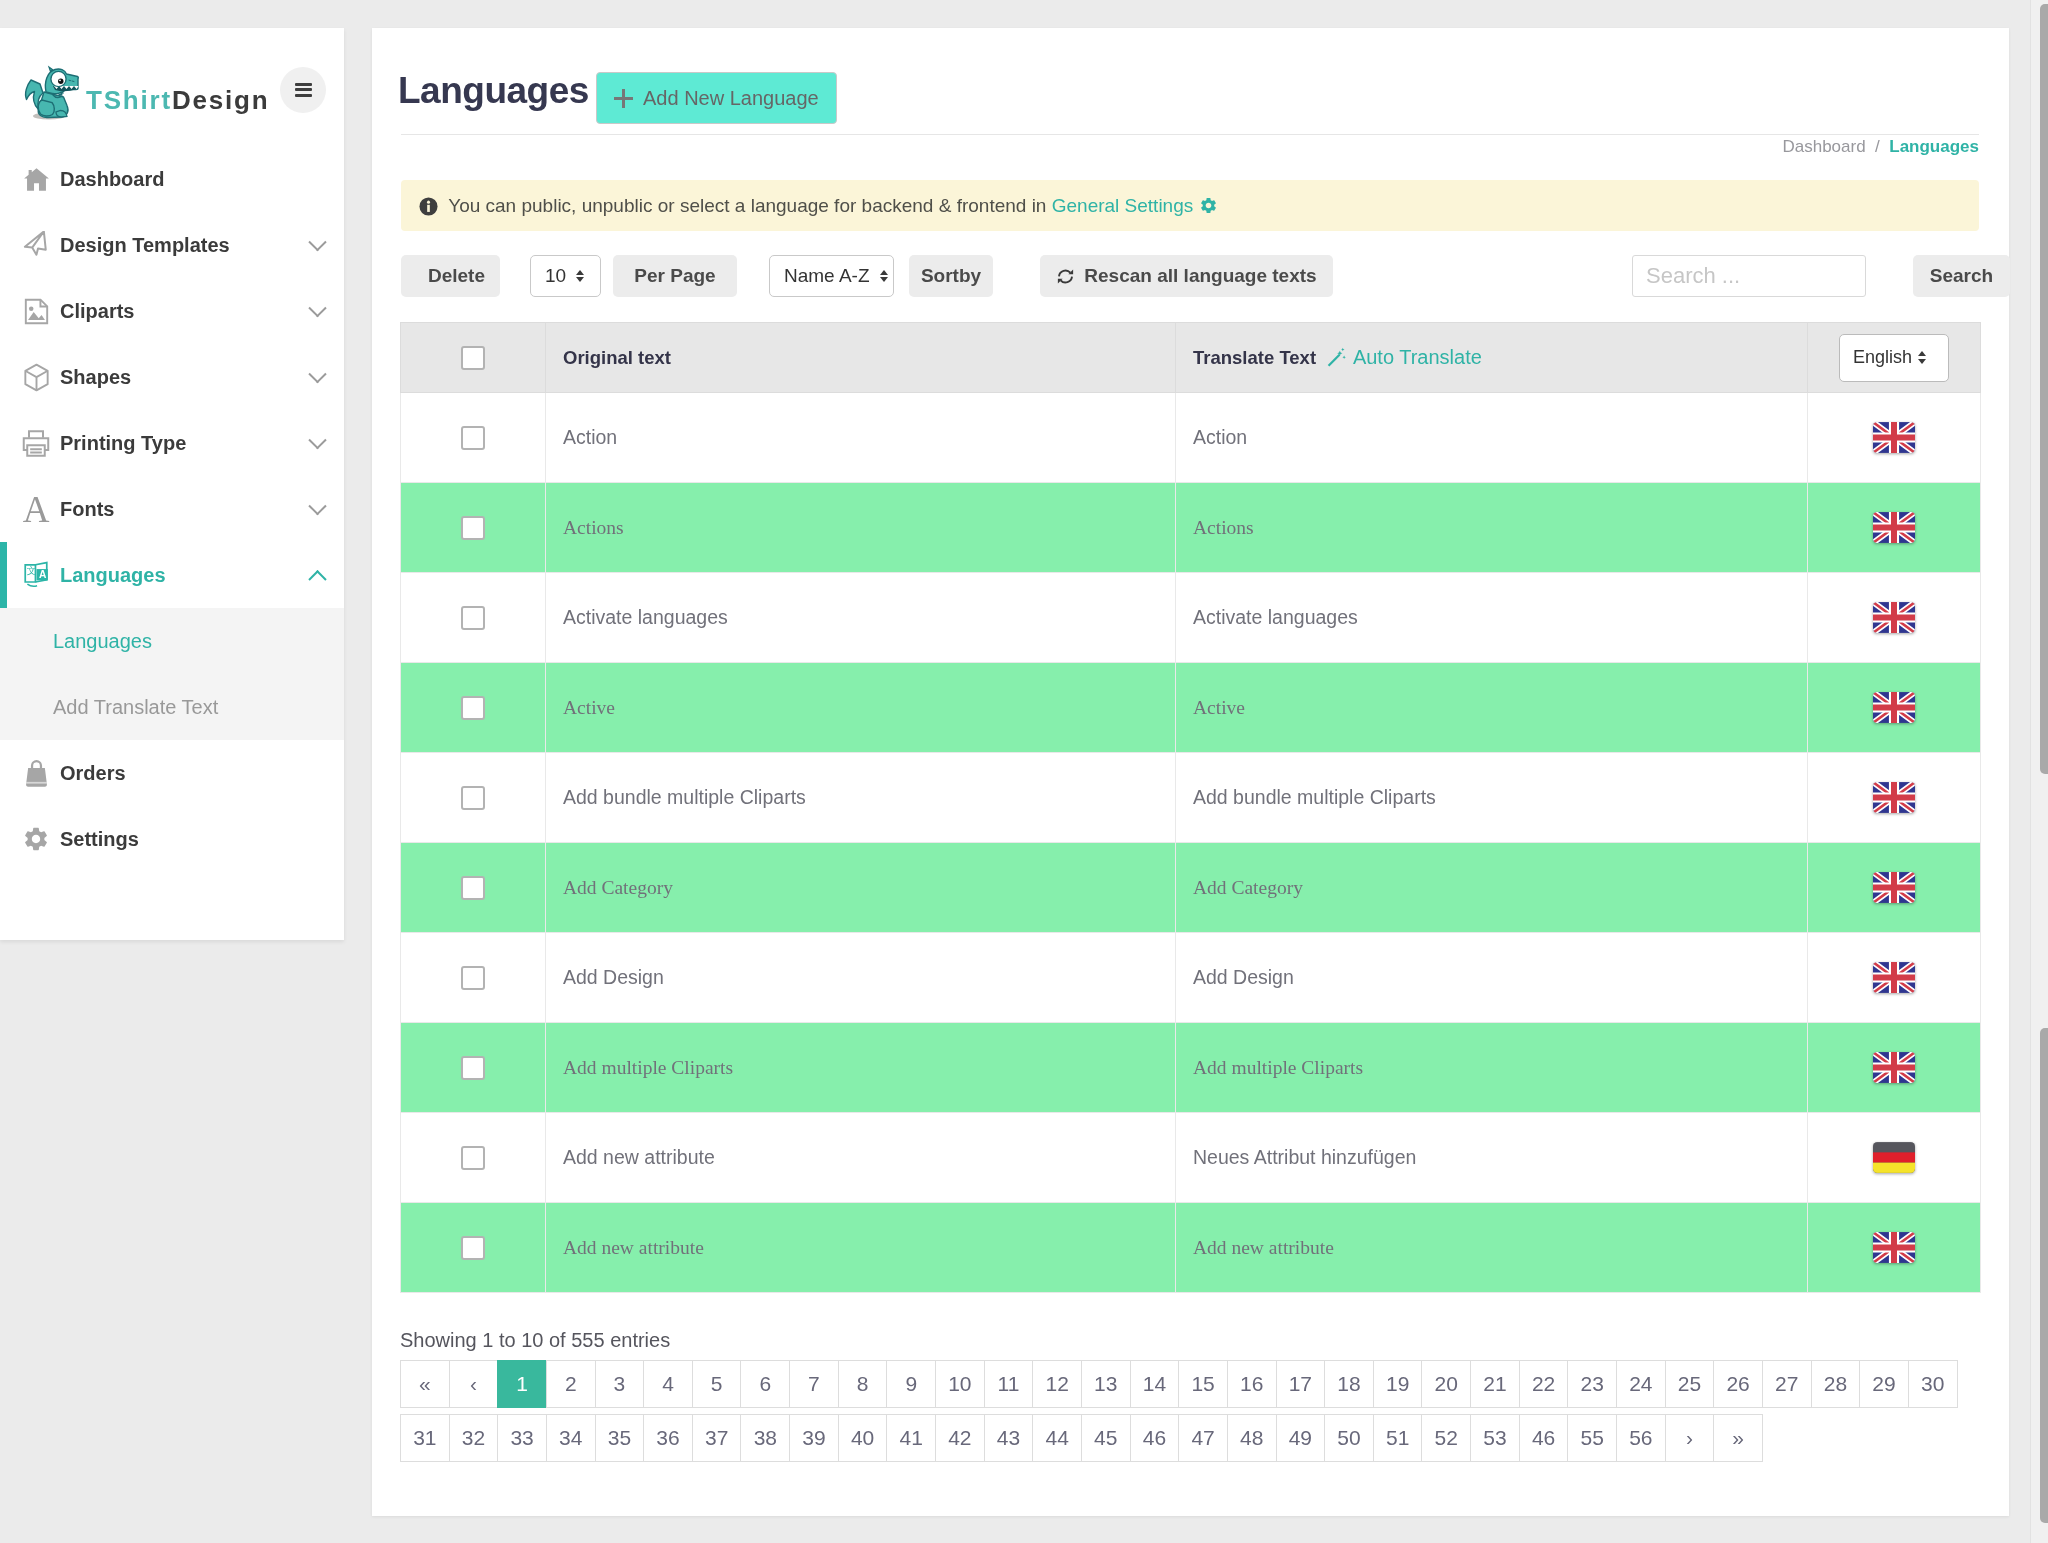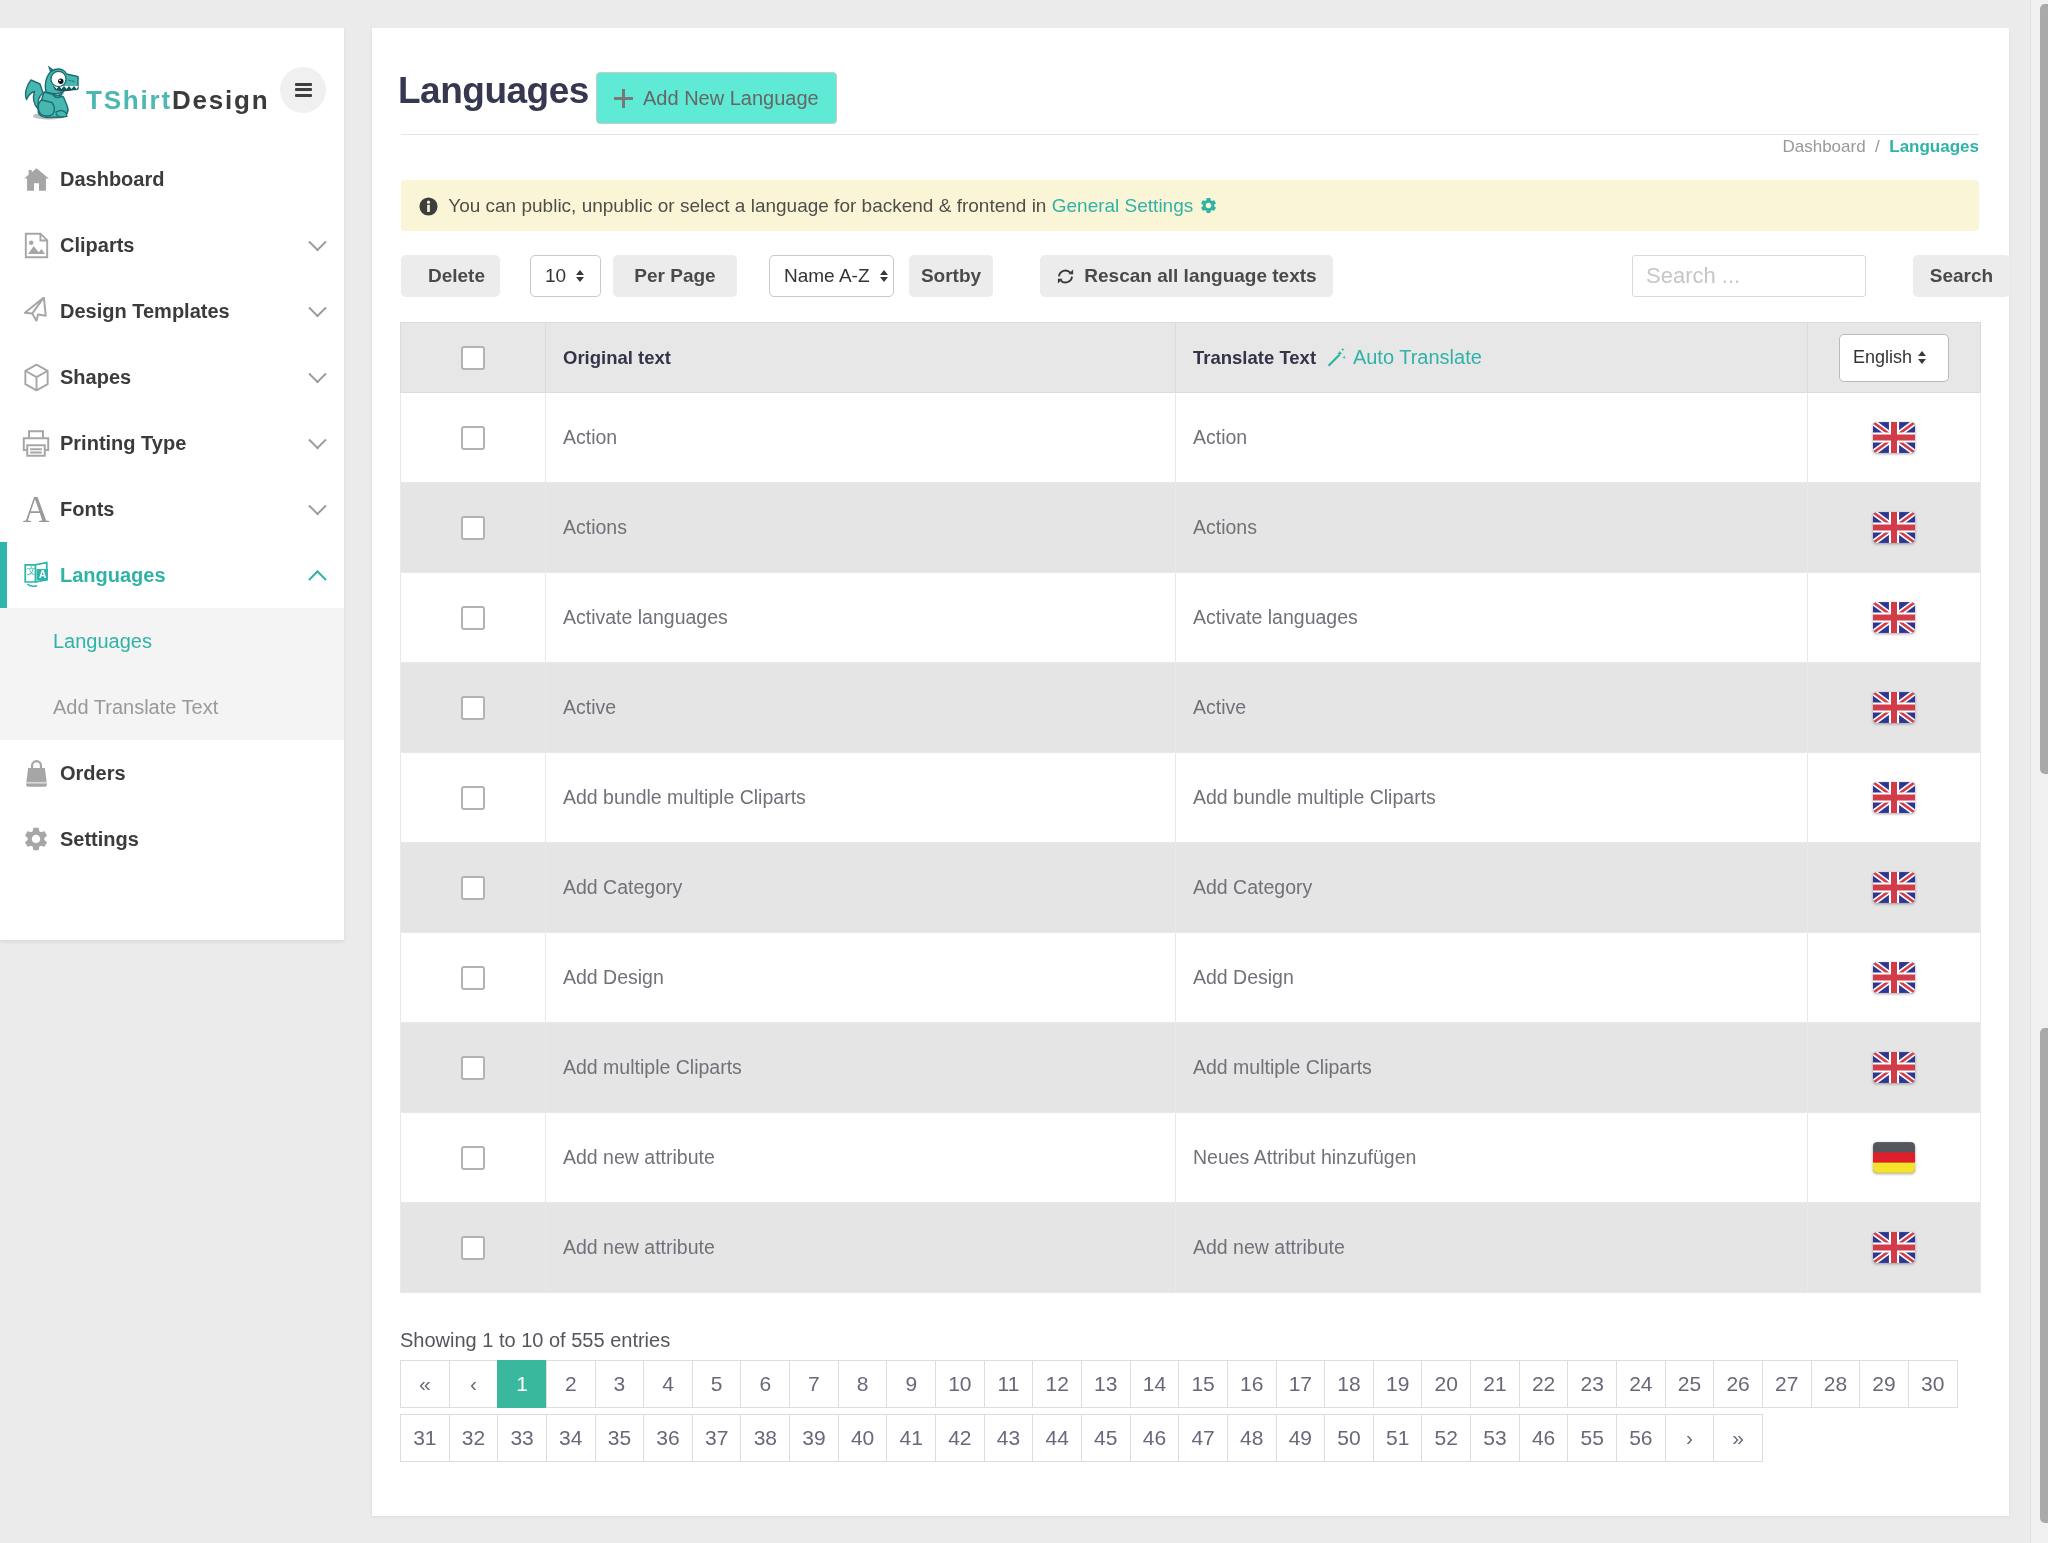--- a/index.html
+++ b/index.html
@@ -38,21 +38,21 @@
 .btn { position:absolute; top:227px; height:42px; background:#ececec; border-radius:5px; font-size:19px; font-weight:700; color:#4a4a4a; display:flex; align-items:center; justify-content:center; }
 .sel { position:absolute; top:227px; height:42px; background:#fff; border:1px solid #c9c9c9; border-radius:5px; font-size:19px; color:#333; display:flex; align-items:center; }
 .arr { display:inline-block; margin-left:10px; }
 .arr:before { content:""; display:block; width:0; height:0; border-left:4.5px solid transparent; border-right:4.5px solid transparent; border-bottom:5.5px solid #3a3a3a; margin-bottom:2.5px; }
 .arr:after { content:""; display:block; width:0; height:0; border-left:4.5px solid transparent; border-right:4.5px solid transparent; border-top:5.5px solid #3a3a3a; }
 .srch-in { position:absolute; top:227px; left:1260px; width:234px; height:42px; border:1px solid #d9d9d9; border-radius:3px; background:#fff; font-size:22px; color:#c6c6c6; display:flex; align-items:center; padding-left:13px; }
 
 .tbl { position:absolute; left:28px; top:294px; width:1580px; border-collapse:collapse; table-layout:fixed; }
 .tbl th { background:#e7e7e7; height:70px; text-align:left; font-size:18.5px; font-weight:700; color:#343449; border:1px solid #dcdcdc; padding-left:17px; }
 .tbl td { height:90px; font-size:19.5px; color:#71717a; border:1px solid #e9e9e9; padding-left:17px; background:#fff; }
-.tbl tr.alt td { background:#e5e5e5; }
+.tbl tr.alt td { background:#86efac;font-family:Liberation Serif, serif; }
 .tbl th.flagcell { text-align:center; }
 .cb { width:24px; height:24px; border:2px solid #b3b3b3; border-radius:3px; background:#fff; margin:0 auto; }
 .flagcell { text-align:center; padding-left:0 !important; }
 
 .showing { position:absolute; left:28px; top:1301px; font-size:20px; color:#55555d; }
 .pag { position:absolute; left:29px; display:flex; }
 .pag a { width:49.65px; height:48px; border:1px solid #ddd; margin-left:-1px; background:#fff; display:flex; align-items:center; justify-content:center; font-size:21px; color:#68687a; }
 .pag a.on { background:#39b89d; color:#fff; border-color:#39b89d; }
 
 .sb-track { position:absolute; right:0; top:0; width:18px; height:1543px; background:#f0f0f0; border-left:1px solid #e2e2e2; }
@@ -107,39 +107,39 @@
     <div class="mi">
         <span class="ic">
           <svg width="27" height="25" viewBox="0 0 24 22">
             <path fill="#a6a6a6" d="M12 1 L23 10.2 h-2.6 V21 h-6.2 v-6.6 h-4.4 V21 H3.6 V10.2 H1 L5 6.8 V2.6 h2.8 v1.9 Z"></path>
           </svg>
         </span>
         <span class="tx">Dashboard</span>
       </div>
     <div class="mi">
         <span class="ic">
+          <svg width="28" height="28" viewBox="0 0 24 24">
+            <g transform="rotate(-18 12 12)">
+              <path fill="none" stroke="#a6a6a6" stroke-width="1.7" stroke-linejoin="round" d="M22 3 L2.5 10.5 l5.7 2.6 L22 3 Z M8.2 13.1 l1.6 6.9 2.9-4.6 6 3 L22 3"></path>
+            </g>
+          </svg>
+        </span>
+        <span class="tx">Design Templates</span>
+        <span class="ch"></span>
+      </div>
+    <div class="mi">
+        <span class="ic">
           <svg width="27" height="27" viewBox="0 0 24 24">
             <path fill="none" stroke="#a6a6a6" stroke-width="1.7" d="M2.5 1.5 h13 l6 6 v15 h-19 Z"></path>
             <path fill="none" stroke="#a6a6a6" stroke-width="1.7" d="M15.5 1.5 v6 h6"></path>
             <circle cx="7.3" cy="9.6" r="2" fill="#a6a6a6"></circle>
             <path fill="#a6a6a6" d="M4.5 19.5 l5-7 4.5 5.5 2.5-2.8 3 4.3 Z"></path>
           </svg>
         </span>
         <span class="tx">Cliparts</span>
-        <span class="ch"></span>
-      </div>
-    <div class="mi">
-        <span class="ic">
-          <svg width="28" height="28" viewBox="0 0 24 24">
-            <g transform="rotate(-18 12 12)">
-              <path fill="none" stroke="#a6a6a6" stroke-width="1.7" stroke-linejoin="round" d="M22 3 L2.5 10.5 l5.7 2.6 L22 3 Z M8.2 13.1 l1.6 6.9 2.9-4.6 6 3 L22 3"></path>
-            </g>
-          </svg>
-        </span>
-        <span class="tx">Design Templates</span>
         <span class="ch"></span>
       </div>
     <div class="mi">
         <span class="ic">
           <svg width="27" height="29" viewBox="0 0 24 26">
             <path fill="none" stroke="#a6a6a6" stroke-width="1.7" stroke-linejoin="round" d="M12 1.5 L22 7 v12 L12 24.5 2 19 V7 Z"></path>
             <path fill="none" stroke="#a6a6a6" stroke-width="1.7" stroke-linejoin="round" d="M2.3 7.2 L12 12.6 21.7 7.2 M12 12.6 V24"></path>
           </svg>
         </span>
         <span class="tx">Shapes</span>

